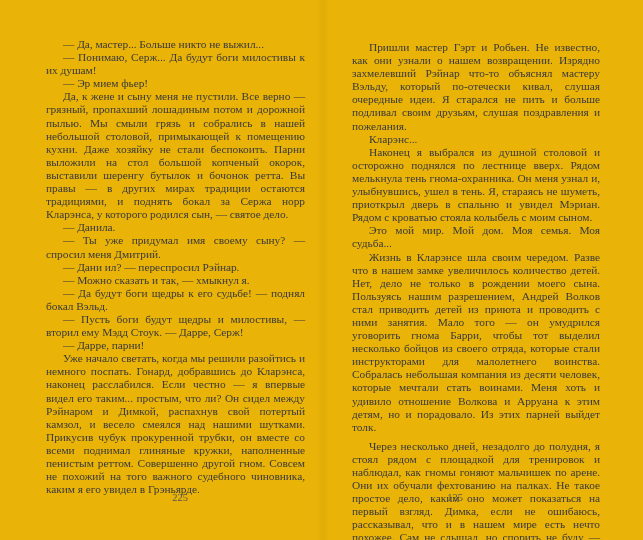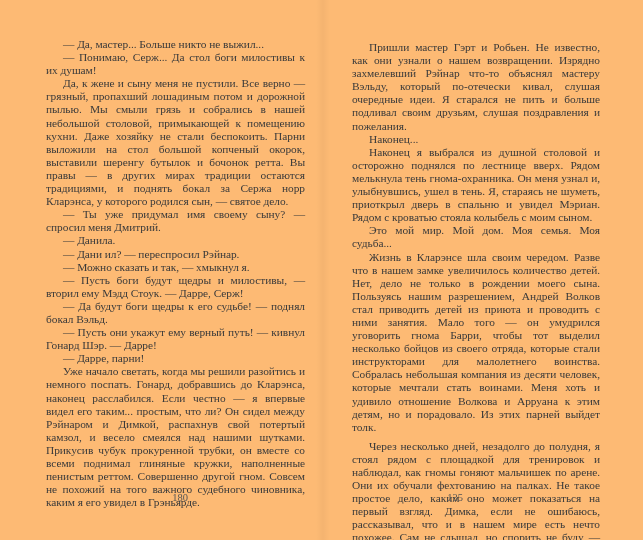--- a/index.html
+++ b/index.html
@@ -12,21 +12,21 @@
     height: 540px;
     overflow: hidden;
     position: relative;
     font-family: "Liberation Serif", "DejaVu Serif", serif;
     color: #3a3a3a;
   }
   .spread {
     position: absolute;
     left: 0; top: 0;
     width: 643px; height: 540px;
-    background: #fdba74;
+    background: #eab308;
   }
   .gutter-shadow {
     position: absolute;
     top: 0;
     left: 316px;
     width: 14px;
     height: 540px;
     background: linear-gradient(to right, rgba(0,0,0,0) 0%, rgba(0,0,0,0.035) 50%, rgba(0,0,0,0) 100%);
   }
   .page {
@@ -74,39 +74,39 @@
 </style>
 </head>
 <body>
 
 <div class="spread">
   <div class="gutter-shadow"></div>
 
   <div class="page left">
     <div class="text-block">
       <p class="para">— Да, мастер... Больше никто не выжил...</p>
-      <p class="para">— Понимаю, Серж... Да стол боги милостивы к их душам!</p>
+      <p class="para">— Понимаю, Серж... Да будут боги милостивы к их душам!</p>
+      <p class="para">— Эр мием фьер!</p>
       <p class="para">Да, к жене и сыну меня не пустили. Все верно — грязный, пропахший лошадиным потом и дорожной пылью. Мы смыли грязь и собрались в нашей небольшой столовой, примыкающей к помещению кухни. Даже хозяйку не стали беспокоить. Парни выложили на стол большой копченый окорок, выставили шеренгу бутылок и бочонок ретта. Вы правы — в других мирах традиции остаются традициями, и поднять бокал за Сержа норр Кларэнса, у которого родился сын, — святое дело.</p>
+      <p class="para">— Данила.</p>
       <p class="para">— Ты уже придумал имя своему сыну? — спросил меня Дмитрий.</p>
-      <p class="para">— Данила.</p>
       <p class="para">— Дани ил? — переспросил Рэйнар.</p>
       <p class="para">— Можно сказать и так, — хмыкнул я.</p>
+      <p class="para">— Да будут боги щедры к его судьбе! — поднял бокал Вэльд.</p>
       <p class="para">— Пусть боги будут щедры и милостивы, — вторил ему Мэдд Стоук. — Дарре, Серж!</p>
-      <p class="para">— Да будут боги щедры к его судьбе! — поднял бокал Вэльд.</p>
-      <p class="para">— Пусть они укажут ему верный путь! — кивнул Гонард Шэр. — Дарре!</p>
       <p class="para">— Дарре, парни!</p>
       <p class="para">Уже начало светать, когда мы решили разойтись и немного поспать. Гонард, добравшись до Кларэнса, наконец расслабился. Если честно — я впервые видел его таким... простым, что ли? Он сидел между Рэйнаром и Димкой, распахнув свой потертый камзол, и весело смеялся над нашими шутками. Прикусив чубук прокуренной трубки, он вместе со всеми поднимал глиняные кружки, наполненные пенистым реттом. Совершенно другой гном. Совсем не похожий на того важного судебного чиновника, каким я его увидел в Грэньярде.</p>
     </div>
-    <div class="page-number">180</div>
+    <div class="page-number">225</div>
   </div>
 
   <div class="page right">
     <div class="text-block">
       <p class="para">Пришли мастер Гэрт и Робьен. Не известно, как они узнали о нашем возвращении. Изрядно захмелевший Рэйнар что-то объяснял мастеру Вэльду, который по-отечески кивал, слушая очередные идеи. Я старался не пить и больше подливал своим друзьям, слушая поздравления и пожелания.</p>
-      <p class="para">Наконец...</p>
+      <p class="para">Кларэнс...</p>
       <p class="para">Наконец я выбрался из душной столовой и осторожно поднялся по лестнице вверх. Рядом мелькнула тень гнома-охранника. Он меня узнал и, улыбнувшись, ушел в тень. Я, стараясь не шуметь, приоткрыл дверь в спальню и увидел Мэриан. Рядом с кроватью стояла колыбель с моим сыном.</p>
       <p class="para">Это мой мир. Мой дом. Моя семья. Моя судьба...</p>
       <p class="para">Жизнь в Кларэнсе шла своим чередом. Разве что в нашем замке увеличилось количество детей. Нет, дело не только в рождении моего сына. Пользуясь нашим разрешением, Андрей Волков стал приводить детей из приюта и проводить с ними занятия. Мало того — он умудрился уговорить гнома Барри, чтобы тот выделил несколько бойцов из своего отряда, которые стали инструкторами для малолетнего воинства. Собралась небольшая компания из десяти человек, которые мечтали стать воинами. Меня хоть и удивило отношение Волкова и Арруана к этим детям, но и порадовало. Из этих парней выйдет толк.</p>
       <p class="para gap">Через несколько дней, незадолго до полудня, я стоял рядом с площадкой для тренировок и наблюдал, как гномы гоняют мальчишек по арене. Они их обучали фехтованию на палках. Не такое простое дело, каким оно может показаться на первый взгляд. Димка, если не ошибаюсь, рассказывал, что и в нашем мире есть нечто похожее. Сам не слышал, но спорить не буду — может быть, и было.</p>
 
     </div>
     <div class="page-number">135</div>
   </div>
 </div>
 

